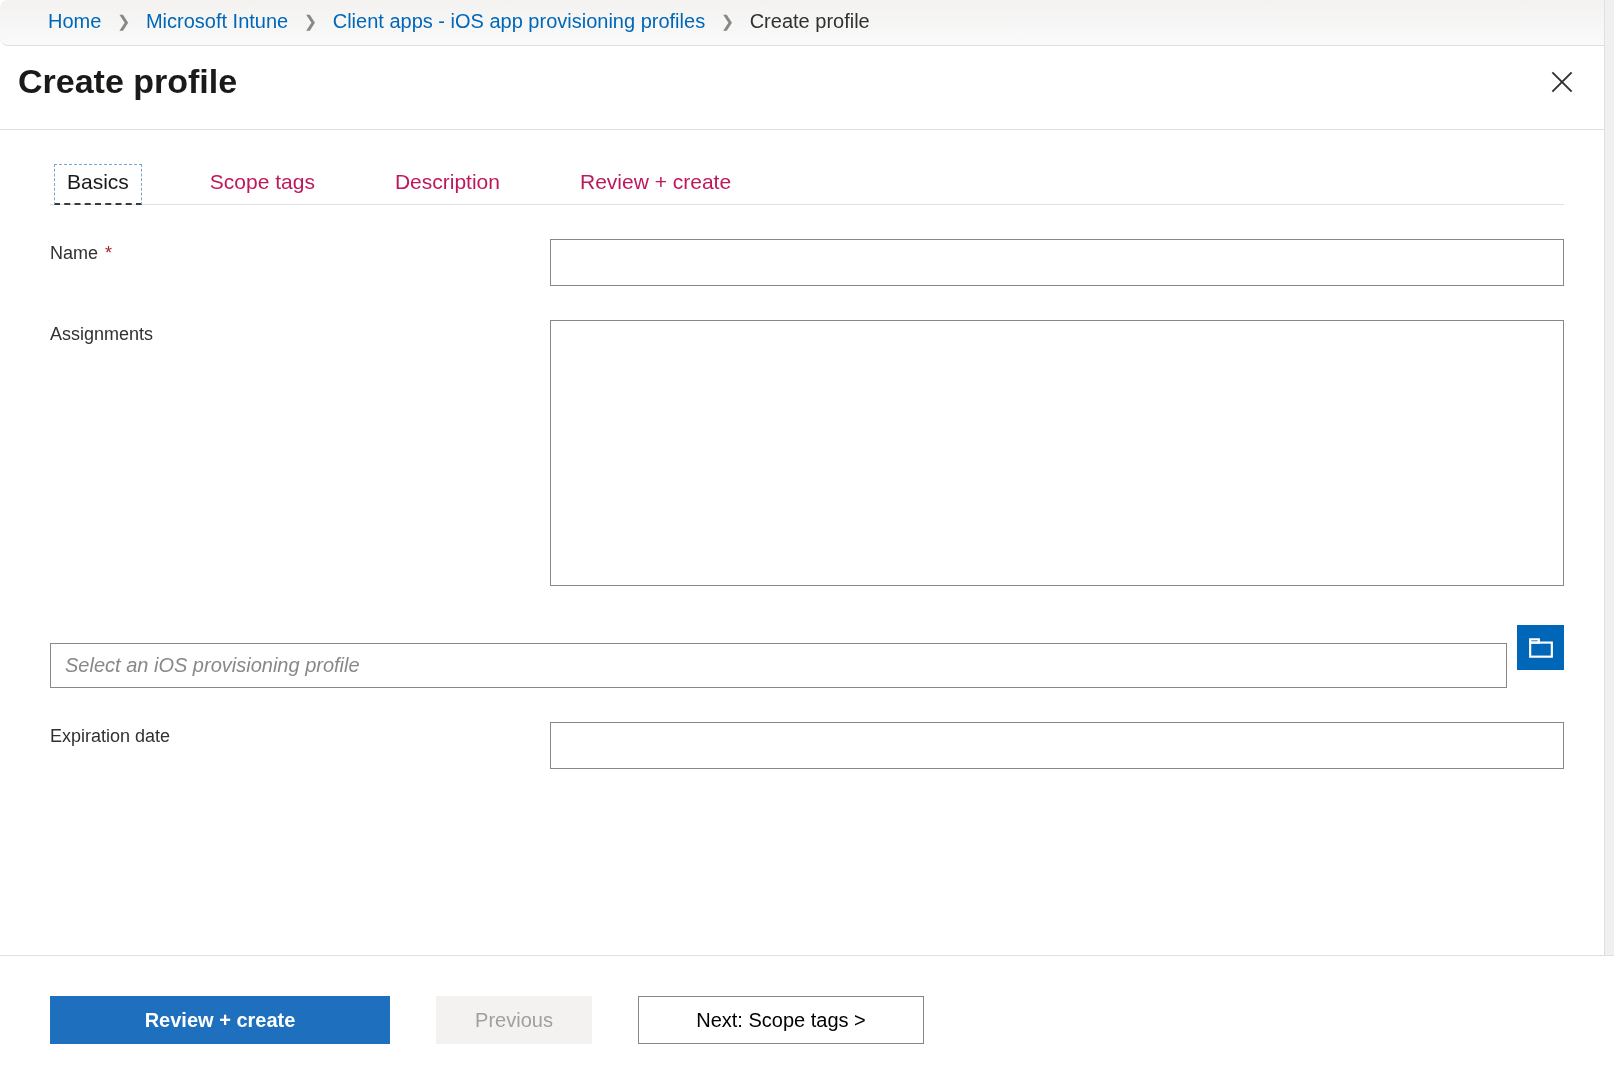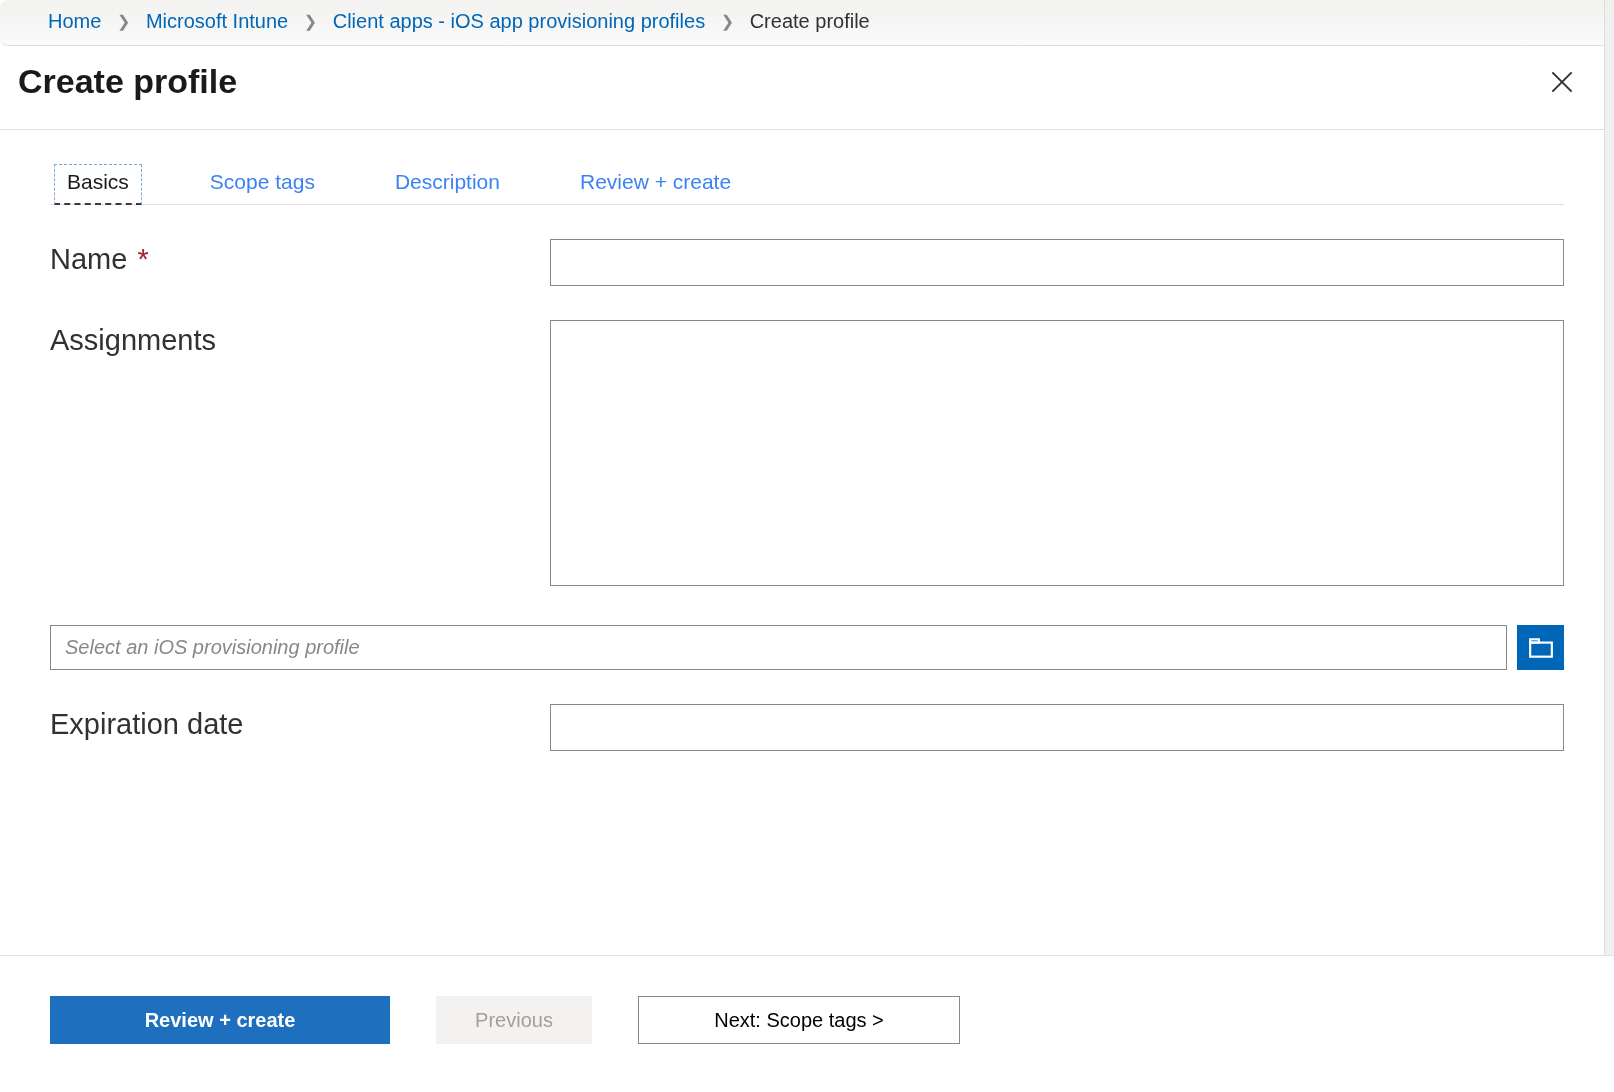--- a/index.html
+++ b/index.html
@@ -71,21 +71,21 @@
   }
   .tabs {
     display: flex;
     gap: 56px;
     border-bottom: 1px solid #e1dfdd;
     padding-left: 4px;
   }
   .tab {
     font-size: 21px;
     padding: 6px 12px 10px 12px;
-    color: #3b82f6;
+    color: #be185d;
     cursor: pointer;
   }
   .tab.active {
     color: #1b1a19;
     border: 1px dashed #7aa7d4;
     border-bottom: 2px dashed #3a3a3a;
     margin-bottom: -1px;
     padding: 5px 12px 9px 12px;
   }
 
@@ -93,21 +93,21 @@
   .form {
     margin-top: 34px;
   }
   .form-row {
     display: flex;
     margin-bottom: 34px;
     align-items: flex-start;
   }
   .form-label {
     width: 500px;
-    font-size: 29px;
+    font-size: 18px;
     color: #323130;
     padding-top: 4px;
   }
   .required {
     color: #a4262c;
     margin-left: 2px;
   }
   .form-control { flex: 1; }
   .text-input, .textarea, .readonly-input {
     width: 100%;
@@ -130,20 +130,21 @@
   .upload-display {
     flex: 1;
     height: 45px;
     border: 1px solid #8a8886;
     padding: 20px 14px;
     font-style: italic;
     color: #8a8886;
     font-size: 20px;
     display: flex;
     align-items: center;
+    margin-top: 18px;
   }
   .upload-btn {
     width: 47px;
     height: 45px;
     background: #0067b8;
     border: none;
     cursor: pointer;
     display: flex;
     align-items: center;
     justify-content: center;
@@ -180,21 +181,21 @@
     width: 340px;
   }
   .btn-disabled {
     background: #f3f2f1;
     border-color: #f3f2f1;
     color: #a19f9d;
     cursor: default;
     width: 156px;
   }
   .btn-secondary {
-    width: 322px;
+    width: 286px;
   }
 
   
   .scroll-hint {
     position: absolute;
     right: 0; top: 0; bottom: 0;
     width: 10px;
     background: #f0f0f0;
     border-left: 1px solid #e1dfdd;
   }

